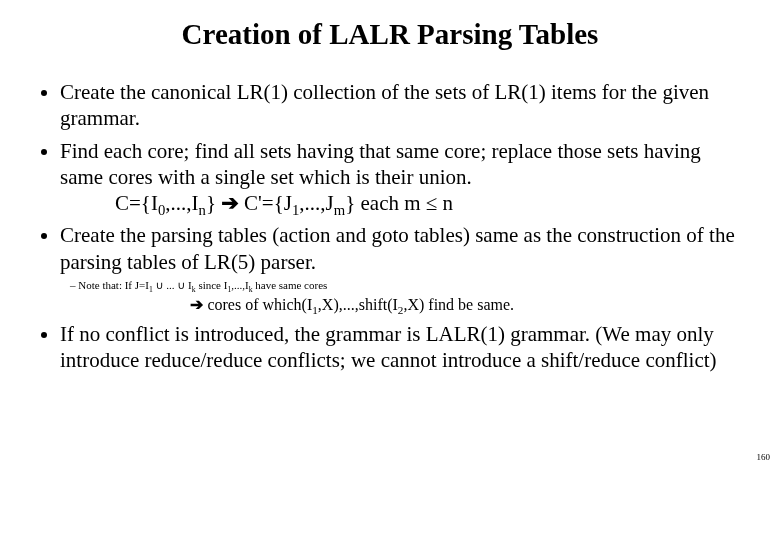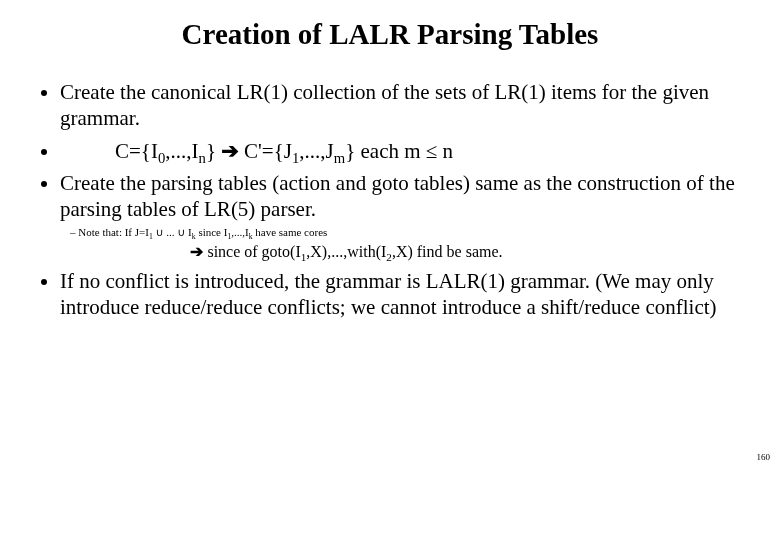--- a/index.html
+++ b/index.html
@@ -74,34 +74,35 @@
 
 <div class="slide">
 
   <h1 class="title">Creation of LALR Parsing Tables</h1>
 
   <ul class="lvl1">
 
     <li>Create the canonical LR(1) collection of the sets of LR(1) items for the given grammar.</li>
 
     <li>
+      <span>Find each core; find all sets having that same core; replace those sets having same cores with a single set which is their union.</span>
       <div class="indent-line">
         <span>C={I</span><sub>0</sub><span>,...,I</span><sub>n</sub><span>}  </span><span class="arrow">➔</span><span>  C'={J</span><sub>1</sub><span>,...,J</span><sub>m</sub><span>}            each m ≤ n</span>
       </div>
     </li>
 
     <li>
       <span>Create the parsing tables (action and goto tables) same as the construction of the parsing tables of LR(5) parser.</span>
       <ul class="lvl2">
         <li>
           <span>Note that:   If  J=I</span><sub>1</sub><span> ∪ ... ∪ I</span><sub>k</sub><span>  since I</span><sub>1</sub><span>,...,I</span><sub>k</sub><span> have same cores</span>
         </li>
       </ul>
       <div class="sub-indent">
-        <span class="arrow">➔</span><span> since of goto(I</span><sub>1</sub><span>,X),...,with(I</span><sub>2</sub><span>,X) find be same.</span>
+        <span class="arrow">➔</span><span> cores of which(I</span><sub>1</sub><span>,X),...,shift(I</span><sub>2</sub><span>,X) find be same.</span>
       </div>
     </li>
 
   </ul>
 
   <ul class="lvl1" style="margin-top:6px;">
     <li>If no conflict is introduced, the grammar is LALR(1) grammar. (We may only introduce reduce/reduce conflicts; we cannot introduce a shift/reduce conflict)</li>
   </ul>
 
   <div class="page-num">160</div>

